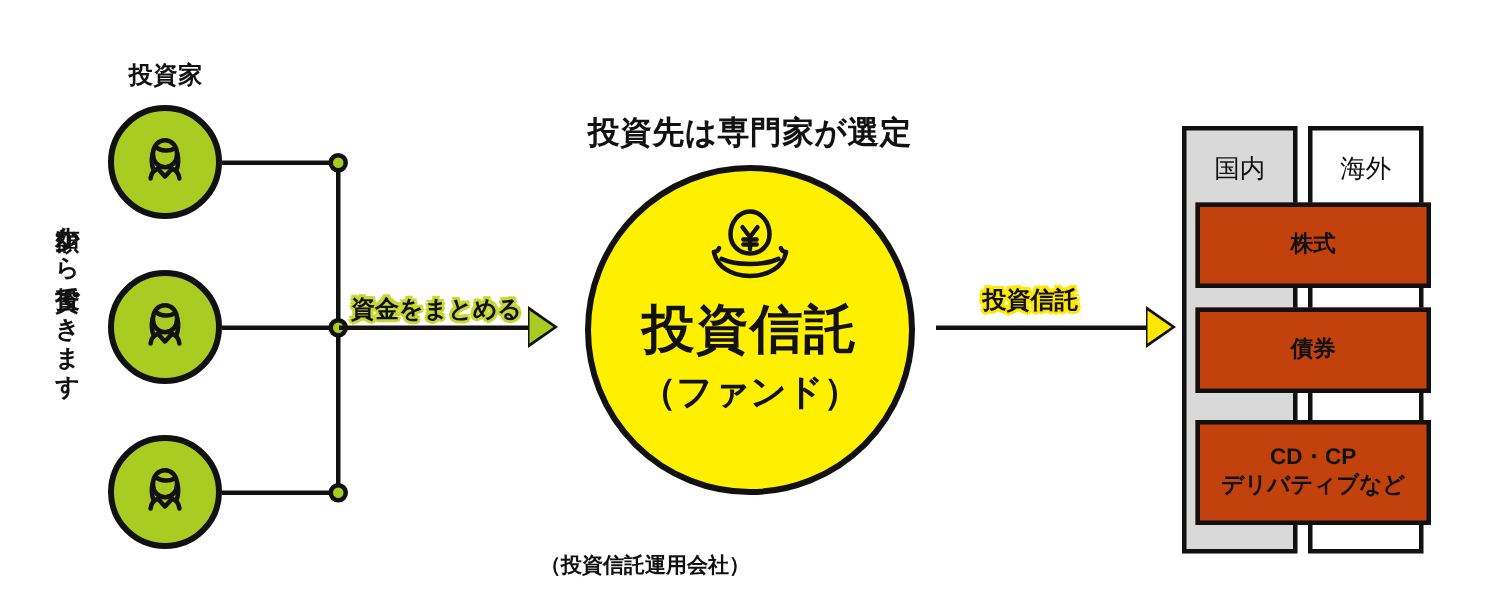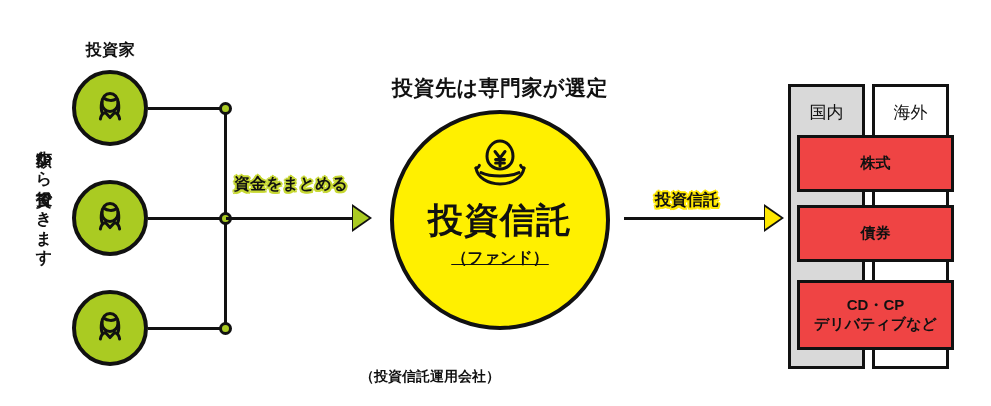--- a/index.html
+++ b/index.html
@@ -48,35 +48,35 @@
 
   
   .fund-top-label{position:absolute;left:360px;top:74px;width:280px;text-align:center;
     font-size:21px;font-weight:bold;letter-spacing:.5px;}
   .fund-circle{position:absolute;left:390px;top:110px;width:220px;height:220px;
     border-radius:50%;background:#fff000;border:4px solid #111111;box-sizing:border-box;}
   .fund-coin{position:absolute;left:50%;top:24px;transform:translateX(-50%);}
   .fund-name{position:absolute;left:0;right:0;top:88px;text-align:center;
     font-size:35px;font-weight:bold;letter-spacing:1px;line-height:1;}
   .fund-sub{position:absolute;left:0;right:0;top:136px;text-align:center;
-    font-size:16px;font-weight:bold;letter-spacing:0px;line-height:1;text-decoration:underline;}
+    font-size:24px;font-weight:bold;letter-spacing:0px;line-height:1;}
   .fund-foot{position:absolute;left:360px;top:338px;width:280px;text-align:center;
     font-size:22px;font-weight:bold;letter-spacing:.5px;}
   .fund-foot2{position:absolute;left:360px;top:368px;width:280px;text-align:left;
     font-size:14px;font-weight:bold;letter-spacing:0;}
 
   
   .targets-title{position:absolute;left:780px;top:40px;width:211px;text-align:center;
     font-size:16px;font-weight:bold;letter-spacing:.5px;}
   .col{position:absolute;border:3px solid #111111;box-sizing:border-box;}
   .col-domestic{left:788px;top:84px;width:77px;height:285px;background:#d9d9d9;}
   .col-overseas{left:872px;top:84px;width:77px;height:285px;background:#ffffff;}
   .col-head{position:absolute;left:0;right:0;top:14px;text-align:center;
     font-size:17px;font-weight:normal;}
-  .asset-box{position:absolute;background:#ef4444;border:3px solid #111111;
+  .asset-box{position:absolute;background:#c2410c;border:3px solid #111111;
     box-sizing:border-box;display:flex;align-items:center;justify-content:center;
     text-align:center;font-size:15px;font-weight:bold;line-height:1.25;}
   .ab1{left:797px;top:135px;width:157px;height:57px;}
   .ab2{left:797px;top:205px;width:157px;height:57px;}
   .ab3{left:797px;top:280px;width:157px;height:70px;}
 </style>
 </head>
 <body>
 
 <div class="stage">
@@ -135,21 +135,21 @@
 
   <div class="wire-h" style="left:148px;top:107px;width:80px;"></div>
   <div class="wire-h" style="left:148px;top:217px;width:80px;"></div>
   <div class="wire-h" style="left:148px;top:327px;width:80px;"></div>
   <div class="wire-v" style="left:224px;top:107px;height:223px;"></div>
 
   <div class="node" style="left:219px;top:102px;"></div>
   <div class="node" style="left:219px;top:212px;"></div>
   <div class="node" style="left:219px;top:322px;"></div>
 
-  <div class="arrow-label green-glow" style="left:234px;top:174px;">資金をまとめる</div>
+  <div class="arrow-label green-glow" style="left:234px;top:196px;">資金をまとめる</div>
   <div class="arrow-line" style="left:226px;top:217px;width:130px;"></div>
   <div class="arrow-head-outline" style="left:352px;top:204px;"></div>
   <div class="arrow-head green" style="left:353px;top:207px;"></div>
 
   <div class="fund-top-label">投資先は専門家が選定</div>
 
   <div class="fund-circle">
     <span class="fund-coin">
       <svg width="64" height="50" viewBox="0 0 64 50">
         <g fill="none" stroke="#111111" stroke-width="3" stroke-linecap="round" stroke-linejoin="round">

